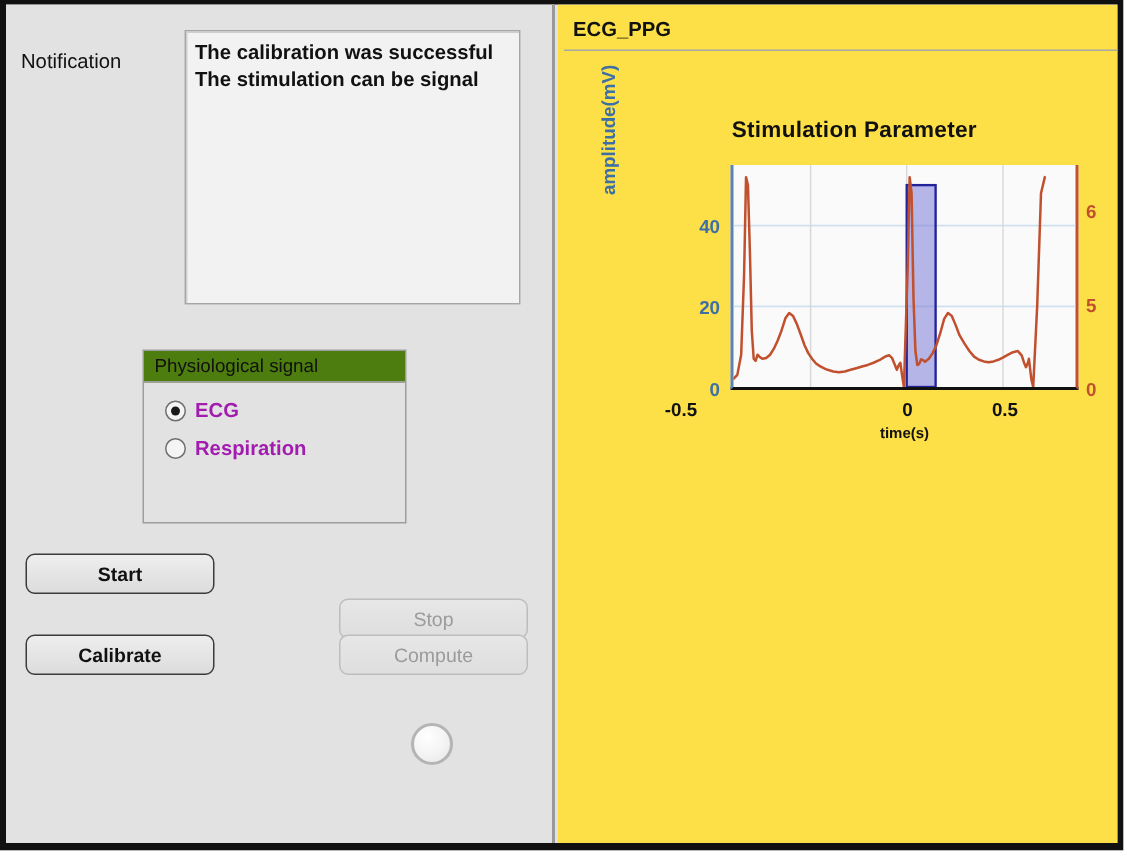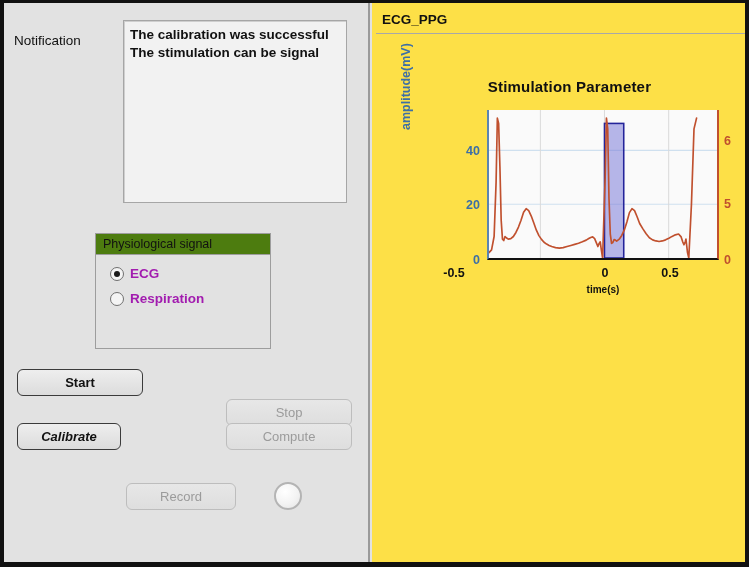--- a/index.html
+++ b/index.html
@@ -95,21 +95,21 @@
     color:#111;font-weight:bold;
     background:linear-gradient(#eeeeee,#dcdcdc);
   }
   .btn.disabled{
     border:1px solid #bdbdbd;
     color:#9b9b9b;font-weight:normal;
     background:linear-gradient(#e7e7e7,#dedede);
   }
   #btn-start   {left:13px; top:366px; width:126px;height:27px;}
   #btn-stop    {left:222px;top:366px; width:126px;height:27px;margin-top:30px;}
-  #btn-calibrate{left:13px;top:420px; width:104px;height:27px;font-style:italic;}
+  #btn-calibrate{left:13px;top:420px; width:126px;height:27px;}
   #btn-compute {left:222px;top:420px; width:126px;height:27px;}
   #btn-record  {left:122px;top:480px; width:110px;height:27px;}
 
   .led{
     position:absolute;border-radius:50%;
     box-sizing:border-box;
   }
   #led-record{
     left:270px;top:479px;width:28px;height:28px;
     background:radial-gradient(circle at 38% 32%, #ffffff 0%, #f3f3f3 55%, #e4e4e4 100%);
@@ -200,21 +200,20 @@
           <span class="radio-text">Respiration</span>
         </div>
 
       </div>
     </div>
 
     <div class="btn enabled" id="btn-start">Start</div>
     <div class="btn disabled" id="btn-stop">Stop</div>
     <div class="btn enabled" id="btn-calibrate">Calibrate</div>
     <div class="btn disabled" id="btn-compute">Compute</div>
-    <div class="btn disabled" id="btn-record">Record</div>
 
     <div class="led" id="led-record"></div>
   </div>
 
   <div class="right-panel">
 
     <div class="panel-title">ECG_PPG</div>
     <div class="panel-rule"></div>
 
     <div class="chart">

